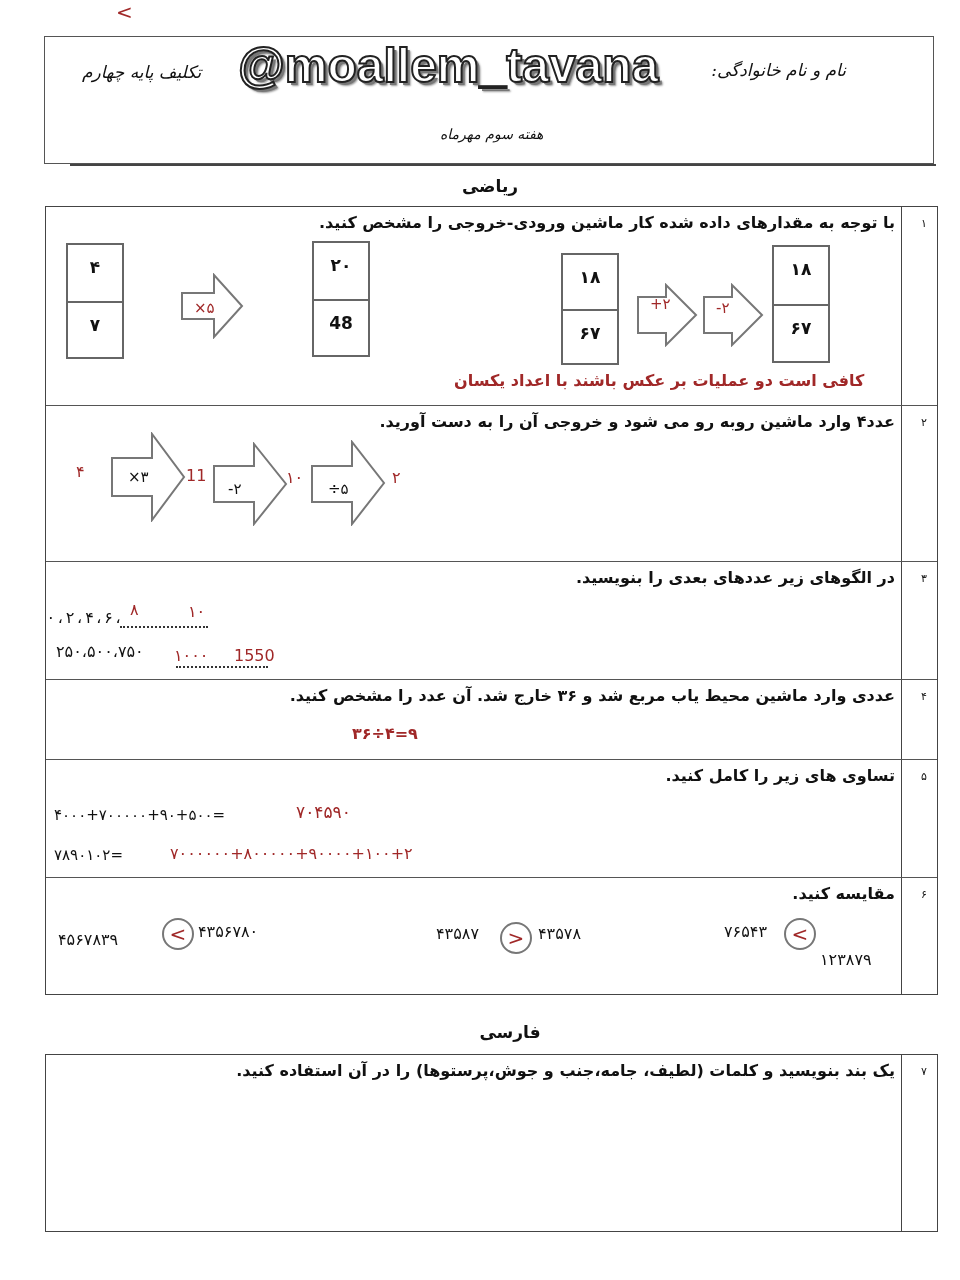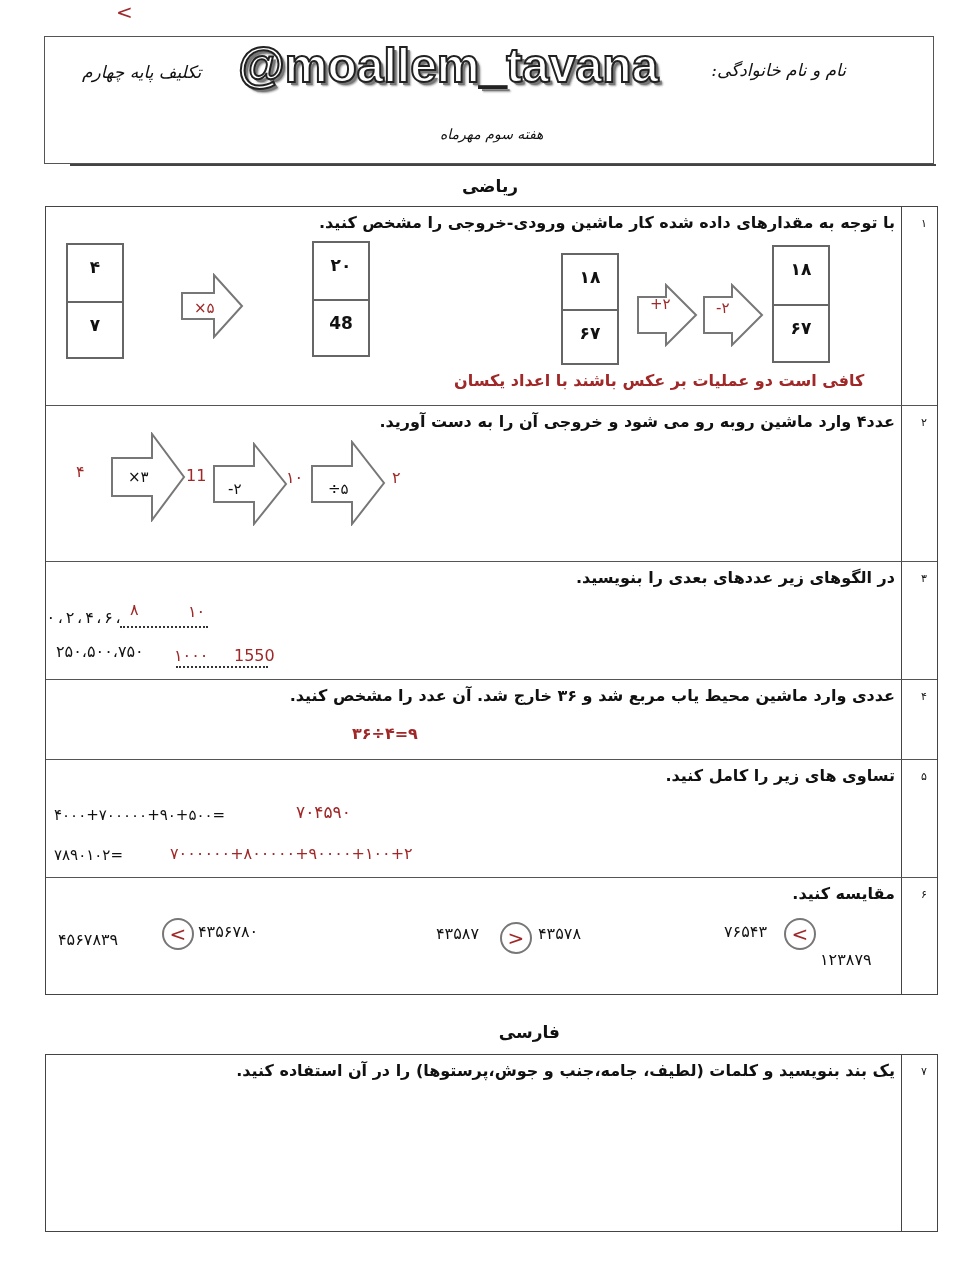--- a/index.html
+++ b/index.html
@@ -153,21 +153,21 @@
     <div class="num" style="left:390px;top:46px;">۴۳۵۸۷</div>
     <div class="circle" style="left:454px;top:44px;">&gt;</div>
     <div class="num" style="left:492px;top:46px;text-align:right;">۴۳۵۷۸</div>
 
     <div class="num" style="left:12px;top:52px;">۴۵۶۷۸۳۹</div>
     <div class="circle" style="left:116px;top:40px;">&lt;</div>
     <div class="num" style="left:152px;top:44px;">۴۳۵۶۷۸۰</div>
   </div>
 </div>
 
-<div class="abs section-title" style="left:460px;top:1022px;width:100px;text-align:right;">فارسی</div>
+<div class="abs section-title" style="left:460px;top:1022px;width:100px;">فارسی</div>
 
 <div class="abs qtable" style="top:1054px;height:178px;">
   <div class="qrow first" style="top:0;height:100%;">
     <div class="numcol">
         <span class="qnum">۷</span>
       </div>
     <div class="qtext">یک بند بنویسید و کلمات (لطیف، جامه،جنب و جوش،پرستوها) را در آن استفاده کنید.</div>
     <div class="abs" style="left:6px;top:40px;width:840px;height:130px;"></div>
   </div>
 </div>

